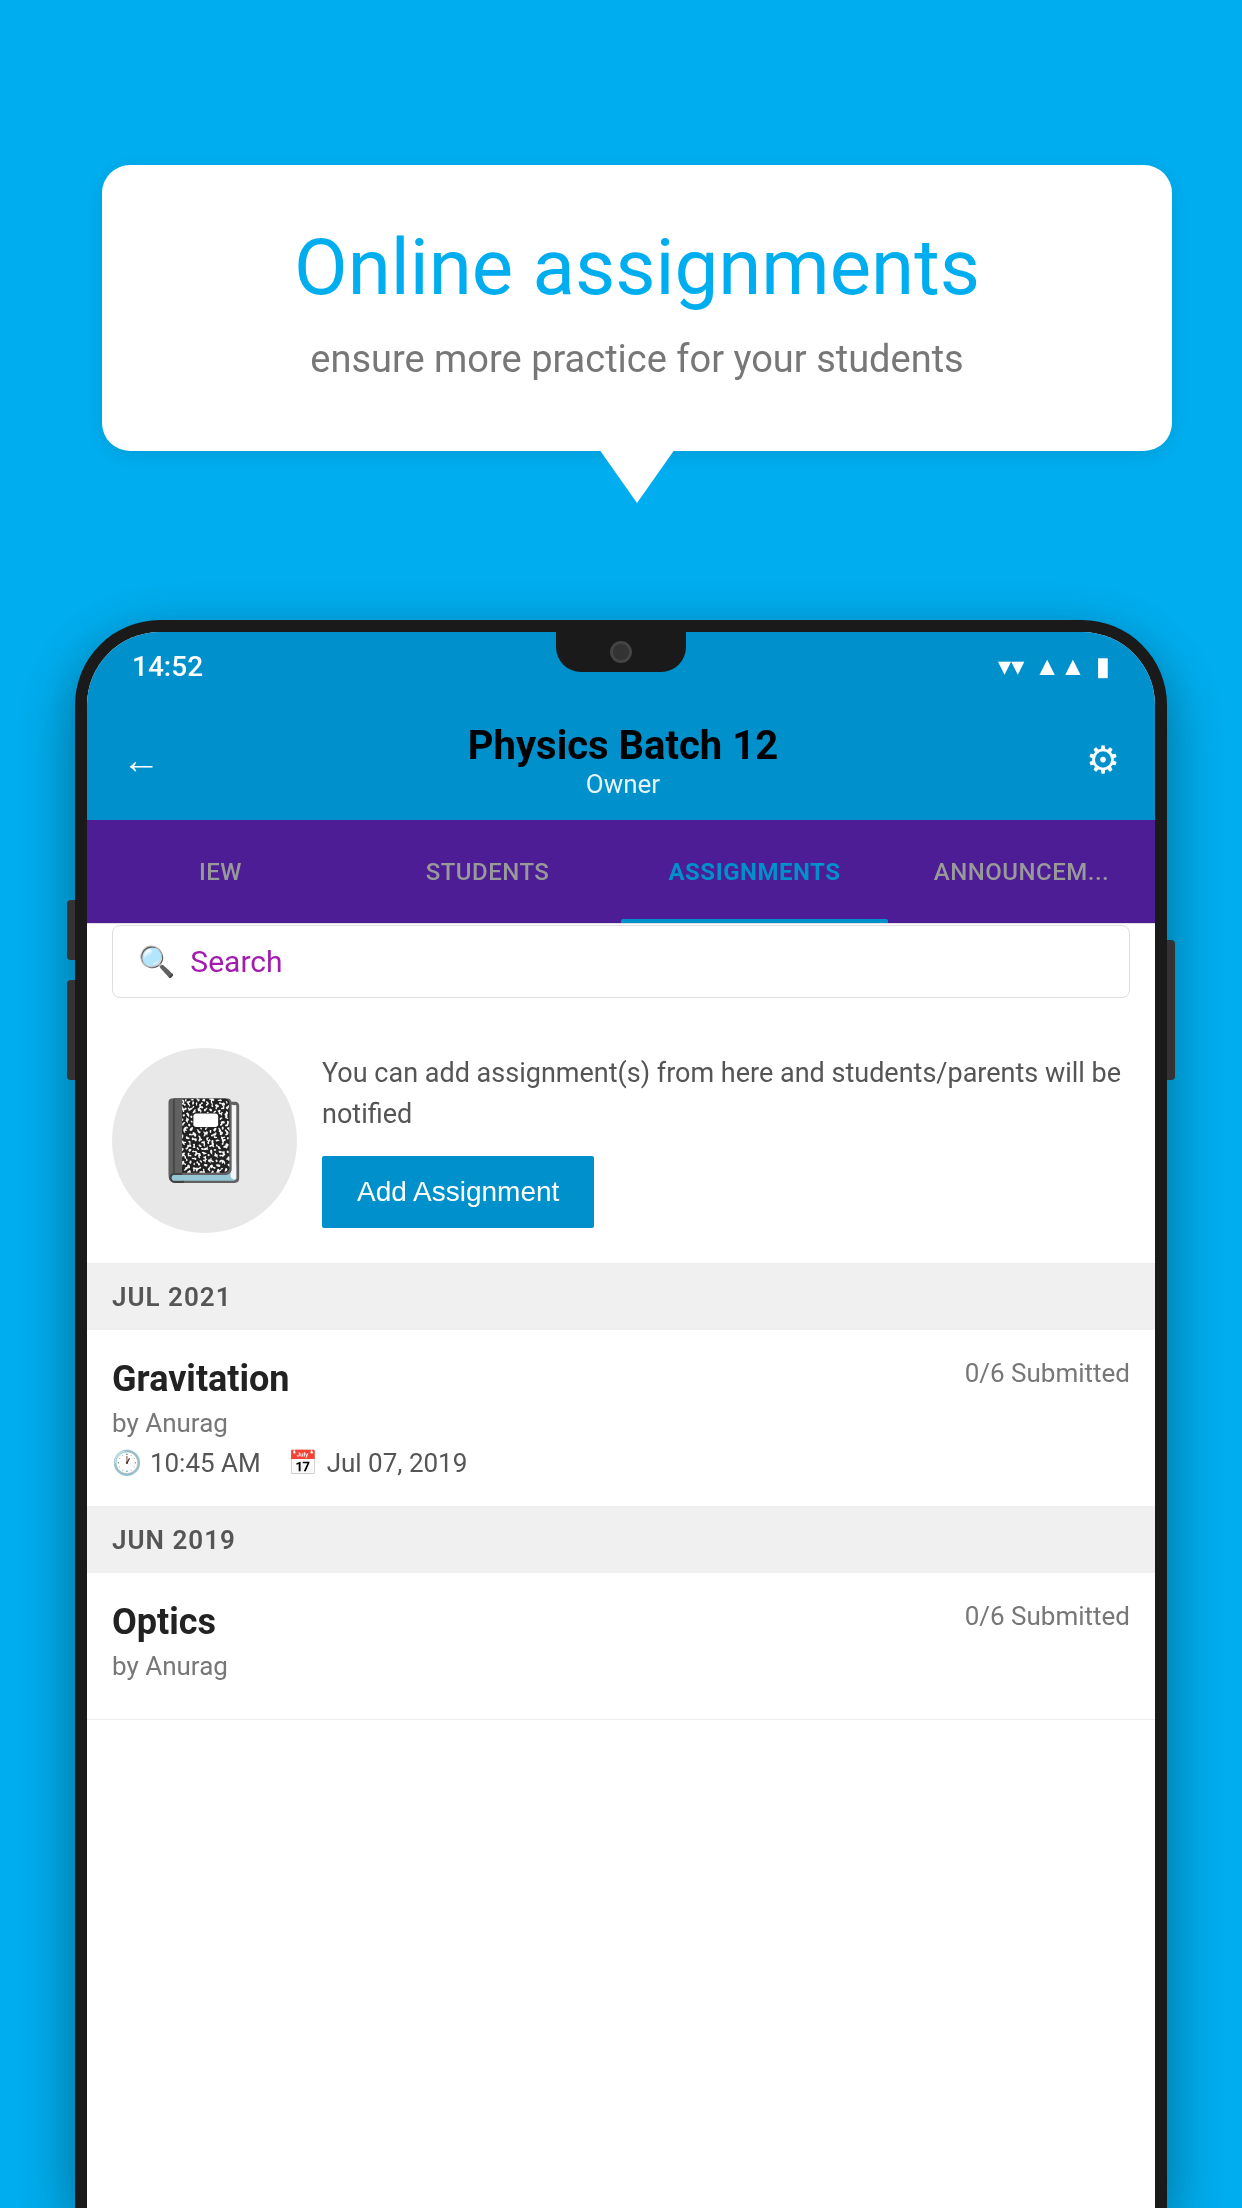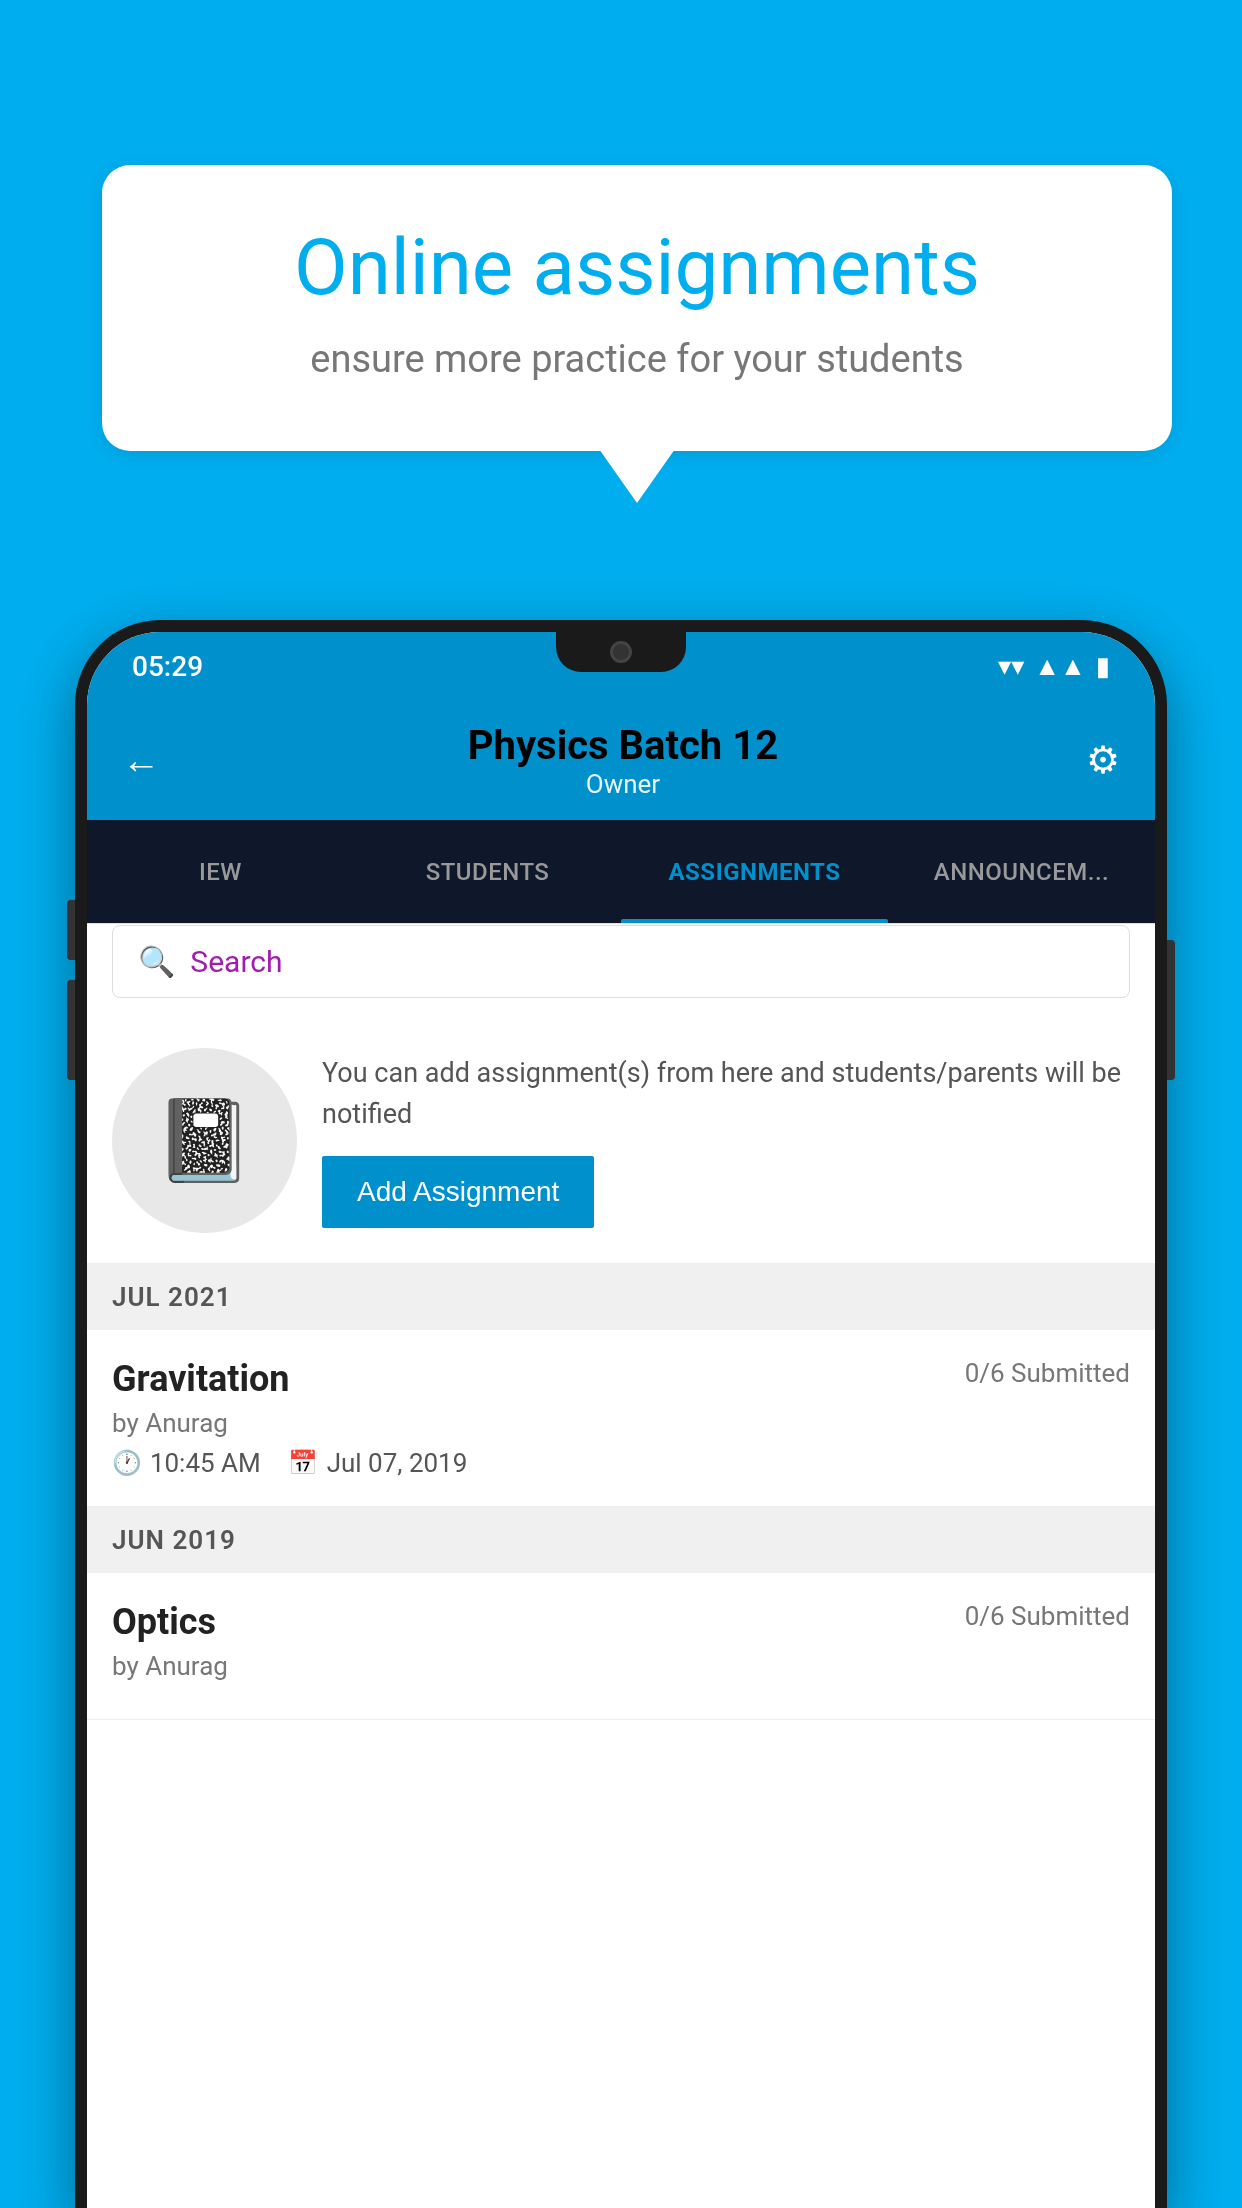--- a/index.html
+++ b/index.html
@@ -184,21 +184,21 @@
       cursor: pointer;
     }
 
     
     .tabs-bar {
       position: absolute;
       top: 188px;
       left: 0;
       right: 0;
       height: 104px;
-      background: #0f172a;
+      background: #4c1d95;
       display: flex;
       align-items: stretch;
       border-bottom: 1px solid #e0e0e0;
       z-index: 9;
     }
 
     .tab-item {
       flex: 1;
       display: flex;
       align-items: center;
@@ -418,21 +418,21 @@
   <div class="phone-side-left2"></div>
   <div class="phone-side-right"></div>
 
   <div class="phone-screen">
 
     <div class="notch">
       <div class="notch-camera"></div>
     </div>
 
     <div class="status-bar">
-      <span class="status-time">05:29</span>
+      <span class="status-time">14:52</span>
       <div class="status-icons">
         <span class="wifi-icon">▾▾</span>
         <span class="signal-icon">▲▲</span>
         <span class="battery-icon">▮</span>
       </div>
     </div>
 
     <div class="app-header">
       <span class="back-button">←</span>
       <div class="header-center">

